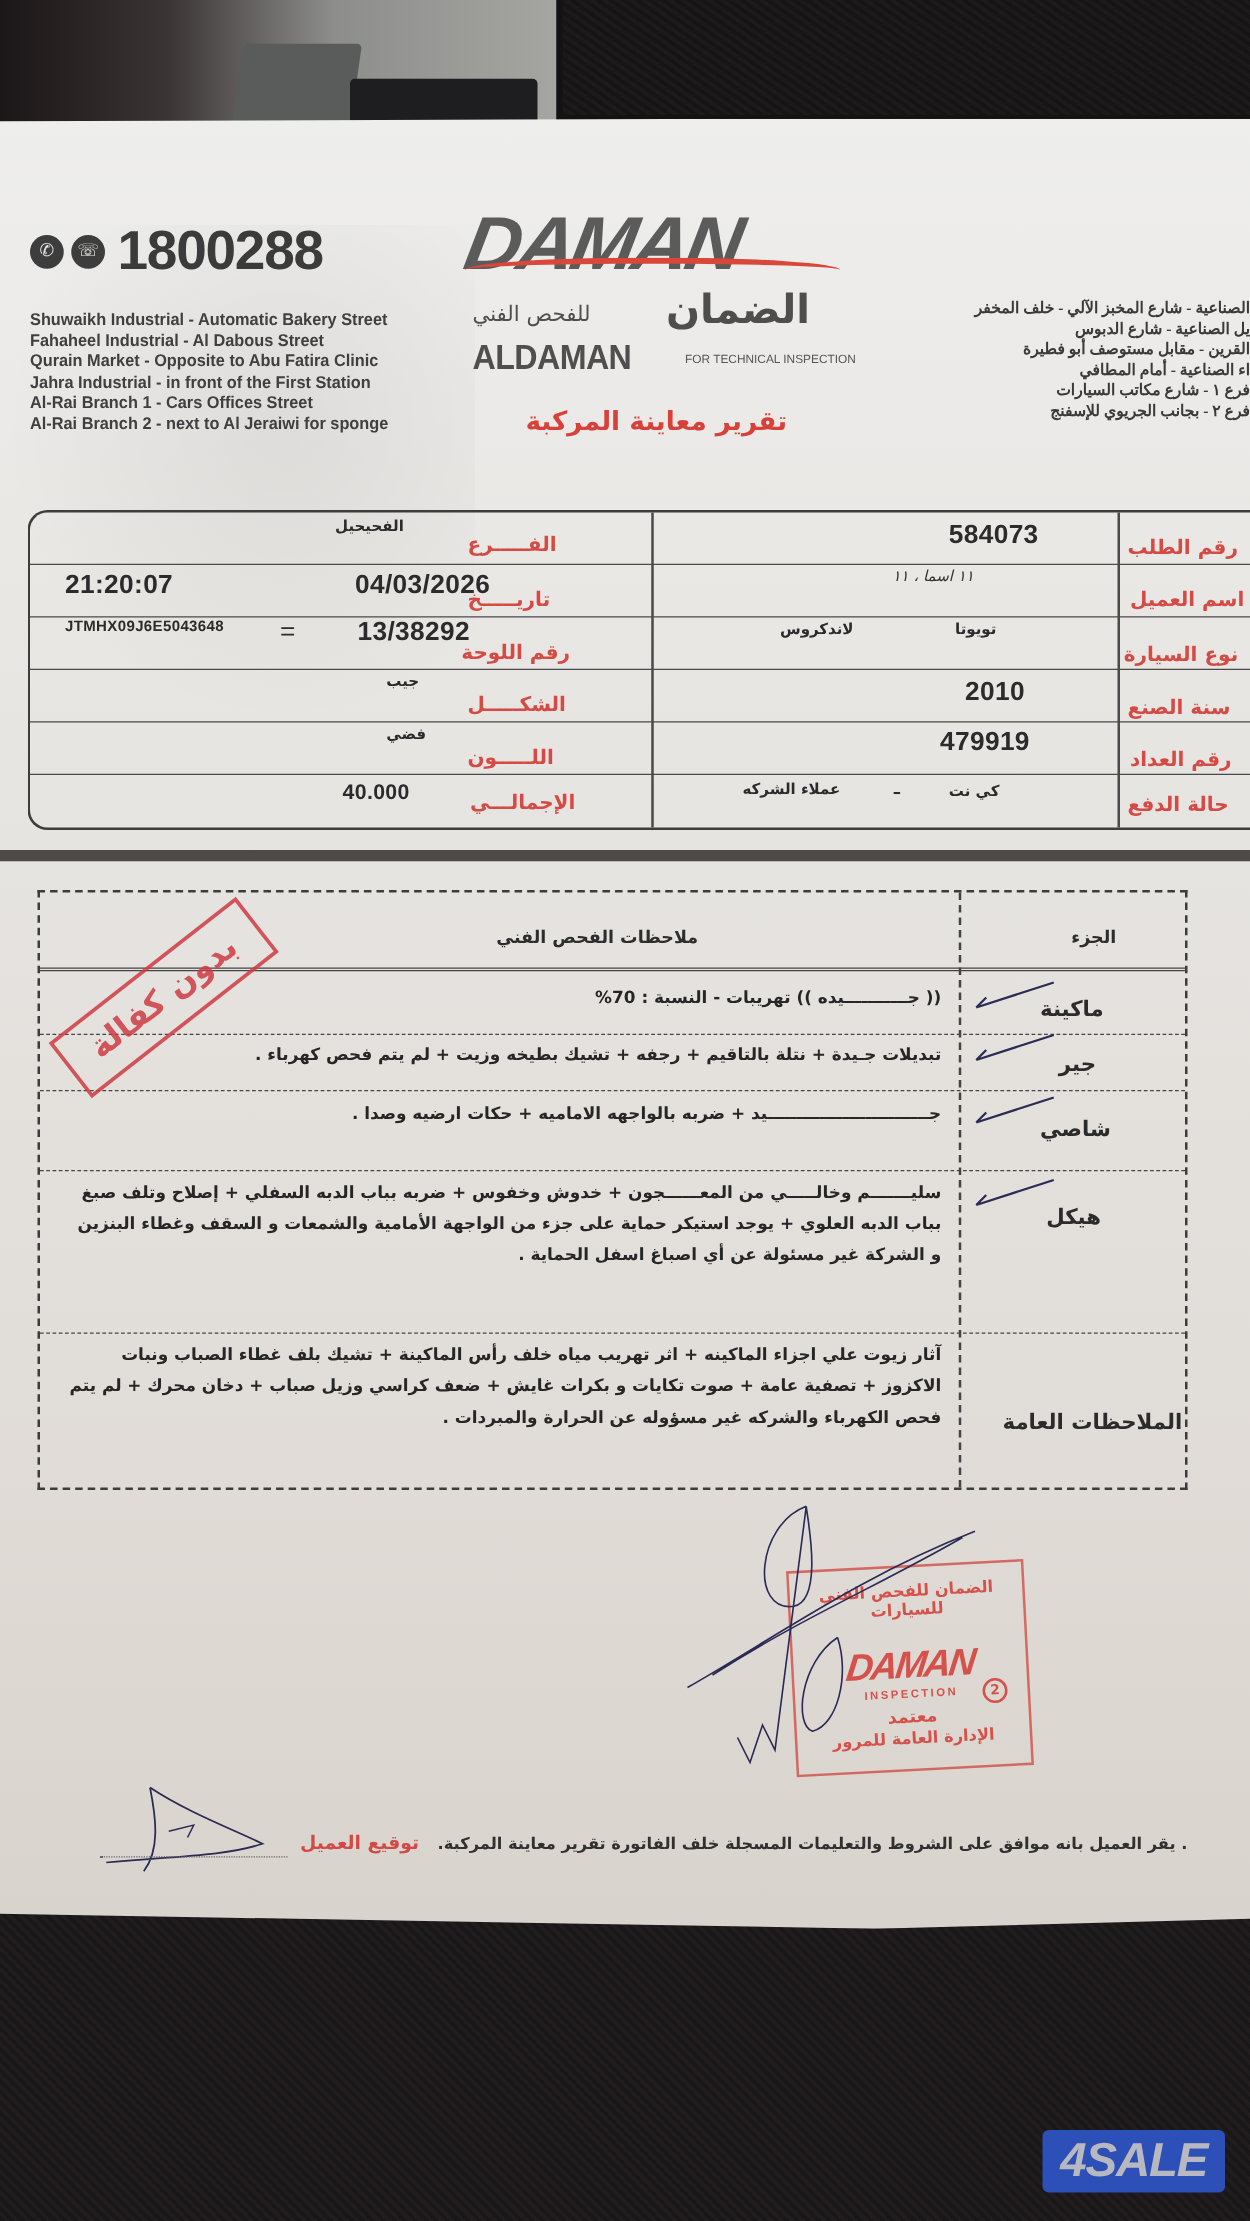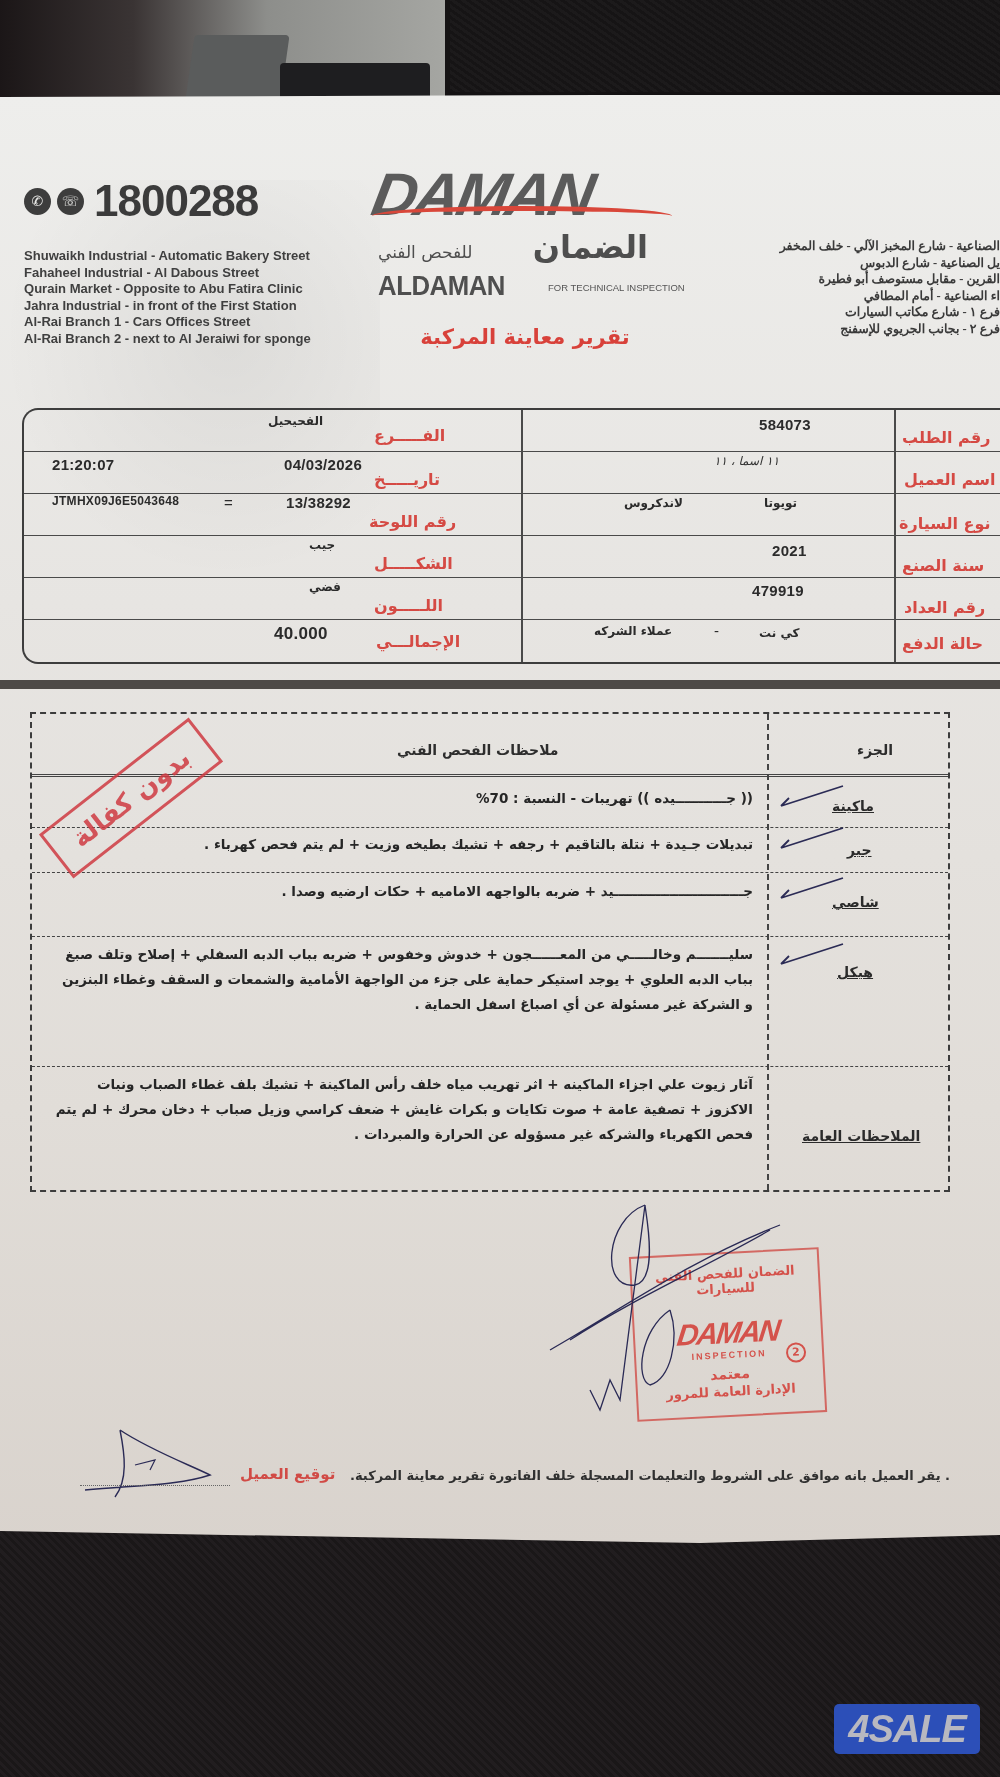--- a/index.html
+++ b/index.html
@@ -109,21 +109,21 @@
   .info-row {
     position: absolute; left: 0; width: 100%; height: 42px; border-bottom: 1.5px solid #4a4a4a;
   }
   .info-row:last-child { border-bottom: none; }
   .vline { position: absolute; top: 0; width: 1.5px; height: 100%; background: #4a4a4a; }
   .lbl {
     position: absolute; direction: rtl; font-size: 16px; color: #d54a44; white-space: nowrap; font-weight: bold;
   }
   .val {
     position: absolute; font-family: "Liberation Sans", sans-serif; font-weight: bold;
-    font-size: 15px; color: #2b2b2b; white-space: nowrap; letter-spacing: 0.3px;
+    font-size: 21px; color: #2b2b2b; white-space: nowrap; letter-spacing: 0.3px;
   }
   .val-ar { direction: rtl; font-family: "DejaVu Sans", sans-serif; font-size: 12px; }
   .val-hand {
     position: absolute; font-family: "DejaVu Serif", serif; font-style: italic; font-size: 12px;
     color: #333; letter-spacing: 6px;
   }
   .thick-divider {
     position: absolute; left: 0; top: 680px; width: 1000px; height: 9px; background: #4e4a47;
   }
 
@@ -132,21 +132,21 @@
     position: absolute; left: 30px; top: 712px; width: 920px; height: 480px;
     border: 2px dashed #3c3c3c;
   }
   .insp-hline { position: absolute; left: 0; width: 100%; border-top: 1.5px dashed #444; }
   .insp-hline.double { border-top: 3px double #444; }
   .insp-vline { position: absolute; top: 0; height: 100%; left: 735px; border-left: 2px dashed #444; }
   .col-head {
     position: absolute; direction: rtl; font-size: 14px; font-weight: bold; color: #2d2d2d; white-space: nowrap;
   }
   .part-label {
-    position: absolute; direction: rtl; font-size: 14px; font-weight: bold; color: #2b2b2b; white-space: nowrap; text-decoration: underline;
+    position: absolute; direction: rtl; font-size: 17px; font-weight: bold; color: #2b2b2b; white-space: nowrap;
   }
   .note {
     position: absolute; direction: rtl; text-align: right; font-size: 13.5px; font-weight: bold;
     color: #262626; line-height: 25px;
   }
   .check {
     position: absolute; width: 70px; height: 24px;
   }
   .stamp-warranty {
     position: absolute; left: 36px; top: 770px; width: 190px; height: 56px;
@@ -267,21 +267,21 @@
     <span class="val" style="left:200px; top:0px; font-weight:normal;">=</span>
     <span class="val" style="left:28px; top:0px; font-size:12px;">JTMHX09J6E5043648</span>
     <span class="lbl" style="left:875px; top:20px;">نوع السيارة</span>
     <span class="val val-ar" style="left:740px; top:2px;">تويوتا</span>
     <span class="val val-ar" style="left:600px; top:2px;">لاندكروس</span>
   </div>
   <div class="info-row" style="top:126px;">
     <span class="lbl" style="left:350px; top:18px;">الشكـــــل</span>
     <span class="val val-ar" style="left:285px; top:2px;">جيب</span>
     <span class="lbl" style="left:878px; top:20px;">سنة الصنع</span>
-    <span class="val" style="left:748px; top:6px;">2021</span>
+    <span class="val" style="left:748px; top:6px;">2010</span>
   </div>
   <div class="info-row" style="top:168px;">
     <span class="lbl" style="left:350px; top:18px;">اللـــــون</span>
     <span class="val val-ar" style="left:285px; top:2px;">فضي</span>
     <span class="lbl" style="left:880px; top:20px;">رقم العداد</span>
     <span class="val" style="left:728px; top:4px;">479919</span>
   </div>
   <div class="info-row" style="top:210px; border-bottom:none;">
     <span class="lbl" style="left:352px; top:12px;">الإجمالـــي</span>
     <span class="val" style="left:250px; top:4px; font-size:17px;">40.000</span>

